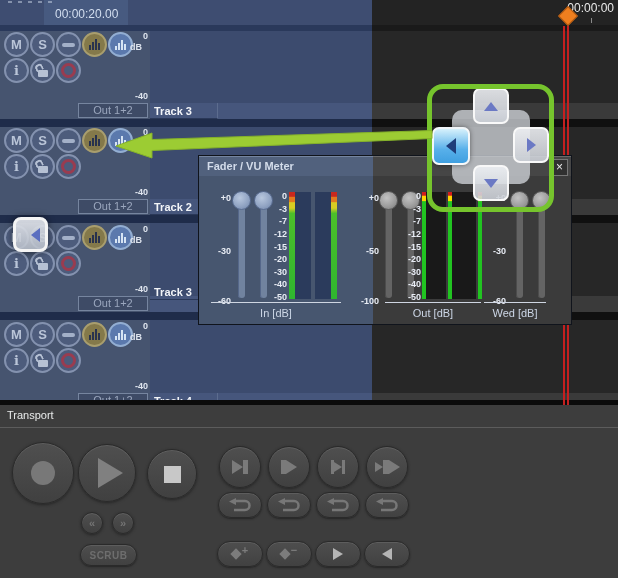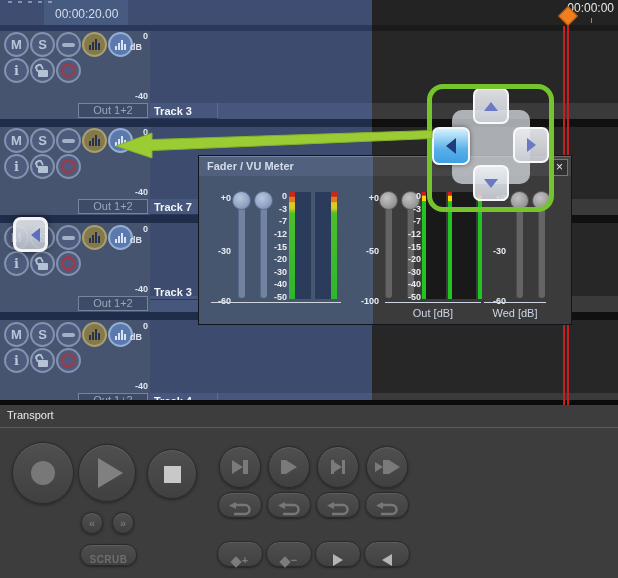--- a/index.html
+++ b/index.html
@@ -107,21 +107,21 @@
   #arrow-svg { left:0; top:0; width:618px; height:578px; z-index:16; pointer-events:none; }
 
   
   #transport-sep { left:0; top:400px; width:618px; height:5px; background:#0b0b0b; }
   #transport { left:0; top:405px; width:618px; height:173px; background:#3d3d3d; }
   #transport-title { position:absolute; left:7px; top:4px; font-size:11px; color:#e8eaea; }
   #transport-line { position:absolute; left:0; top:22px; width:618px; height:1px; background:#5c5c5c; }
   .cbtn { position:absolute; border-radius:50%; background:linear-gradient(#4f4f4f,#404040); border:1px solid #2a2a2a;
           box-shadow:inset 0 1px 0 #5f5f5f, 0 1px 3px #242424; display:flex; align-items:center; justify-content:center; }
   .pill { position:absolute; border-radius:13px; background:linear-gradient(#4e4e4e,#414141); border:1px solid #2a2a2a;
-          box-shadow:inset 0 1px 0 #5d5d5d, 0 1px 2px #242424; display:flex; align-items:flex-end; justify-content:center; gap:2px; }
+          box-shadow:inset 0 1px 0 #5d5d5d, 0 1px 2px #242424; display:flex; align-items:center; justify-content:center; gap:2px; }
   .rec-dot { width:24px; height:24px; border-radius:50%; background:#787878; }
   .play-tri { width:0; height:0; border-top:15px solid transparent; border-bottom:15px solid transparent; border-left:25px solid #808080; margin-left:7px; }
   .stop-sq { width:17px; height:17px; background:#c8c8c8; }
   .skiptxt { font-size:11px; font-weight:bold; color:#747474; line-height:1; }
   .scrub-txt { font-size:10px; font-weight:bold; color:#6e6e6e; letter-spacing:.5px; }
   .t-tri { width:0; height:0; border-top:7px solid transparent; border-bottom:7px solid transparent; border-left:11px solid #7a7a7a; }
   .t-tri.sm { border-top-width:5px; border-bottom-width:5px; border-left-width:8px; }
   .t-bar { width:5px; height:14px; background:#7a7a7a; }
   .t-bar.thin { width:3px; }
   .lt-tri-r { width:0; height:0; border-top:6px solid transparent; border-bottom:6px solid transparent; border-left:10px solid #b5b5b5; }
@@ -241,21 +241,21 @@
     <div class="tbtn" style="left:56px; top:27px">
         <span class="recring"></span>
       </div>
     <span class="db-lab" style="left:120px; top:0">0</span>
     <span class="db-lab" style="left:114px; top:11px">dB</span>
     <span class="db-lab" style="left:120px; top:60px">-40</span>
     <div class="abs label-strip-blue" style="left:150px; top:72px; width:222px; height:16px"></div>
     <div class="abs label-strip-dark" style="left:372px; top:72px; width:246px; height:16px"></div>
     <div class="out-box" style="top:72px">Out 1+2</div>
     <div class="name-box" style="top:72px">
-      <div class="track-name">Track 7</div>
+      <div class="track-name">Track 2</div>
     </div>
     <div class="abs sep-blue" style="left:0; top:88px; width:372px; height:8px"></div>
     <div class="abs sep-dark" style="left:372px; top:88px; width:246px; height:8px"></div>
   </div>
   <div class="abs" style="left:0; top:224px; width:618px; height:0">
     <div class="tbtn" style="left:4px; top:1px">
         <span>M</span>
       </div>
     <div class="tbtn" style="left:30px; top:1px">
         <span>S</span>
@@ -377,20 +377,21 @@
       <span>-20</span>
     <span>-30</span>
       <span>-40</span>
     <span>-50</span>
   </div>
   <div class="mstrip" style="left:90px"></div>
   <div class="mbar navy" style="left:96px; width:16px"></div>
   <div class="mbar navy" style="left:116px; width:16px"></div>
   <div class="mstrip" style="left:132px"></div>
   <div class="sec-line" style="left:12px; width:130px"></div>
+  <div class="sec-label" style="left:12px; width:130px">In [dB]</div>
 
   <div class="mark-col">
     <span style="left:152px; top:37px">+0</span>
     <span style="left:152px; top:90px">-50</span>
     <span style="left:152px; top:140px">-100</span>
   </div>
   <div class="ftrack grey" style="left:186px"></div>
   <div class="ftrack grey" style="left:208px"></div>
   <div class="fknob grey" style="left:180px"></div>
   <div class="fknob grey" style="left:202px"></div>

